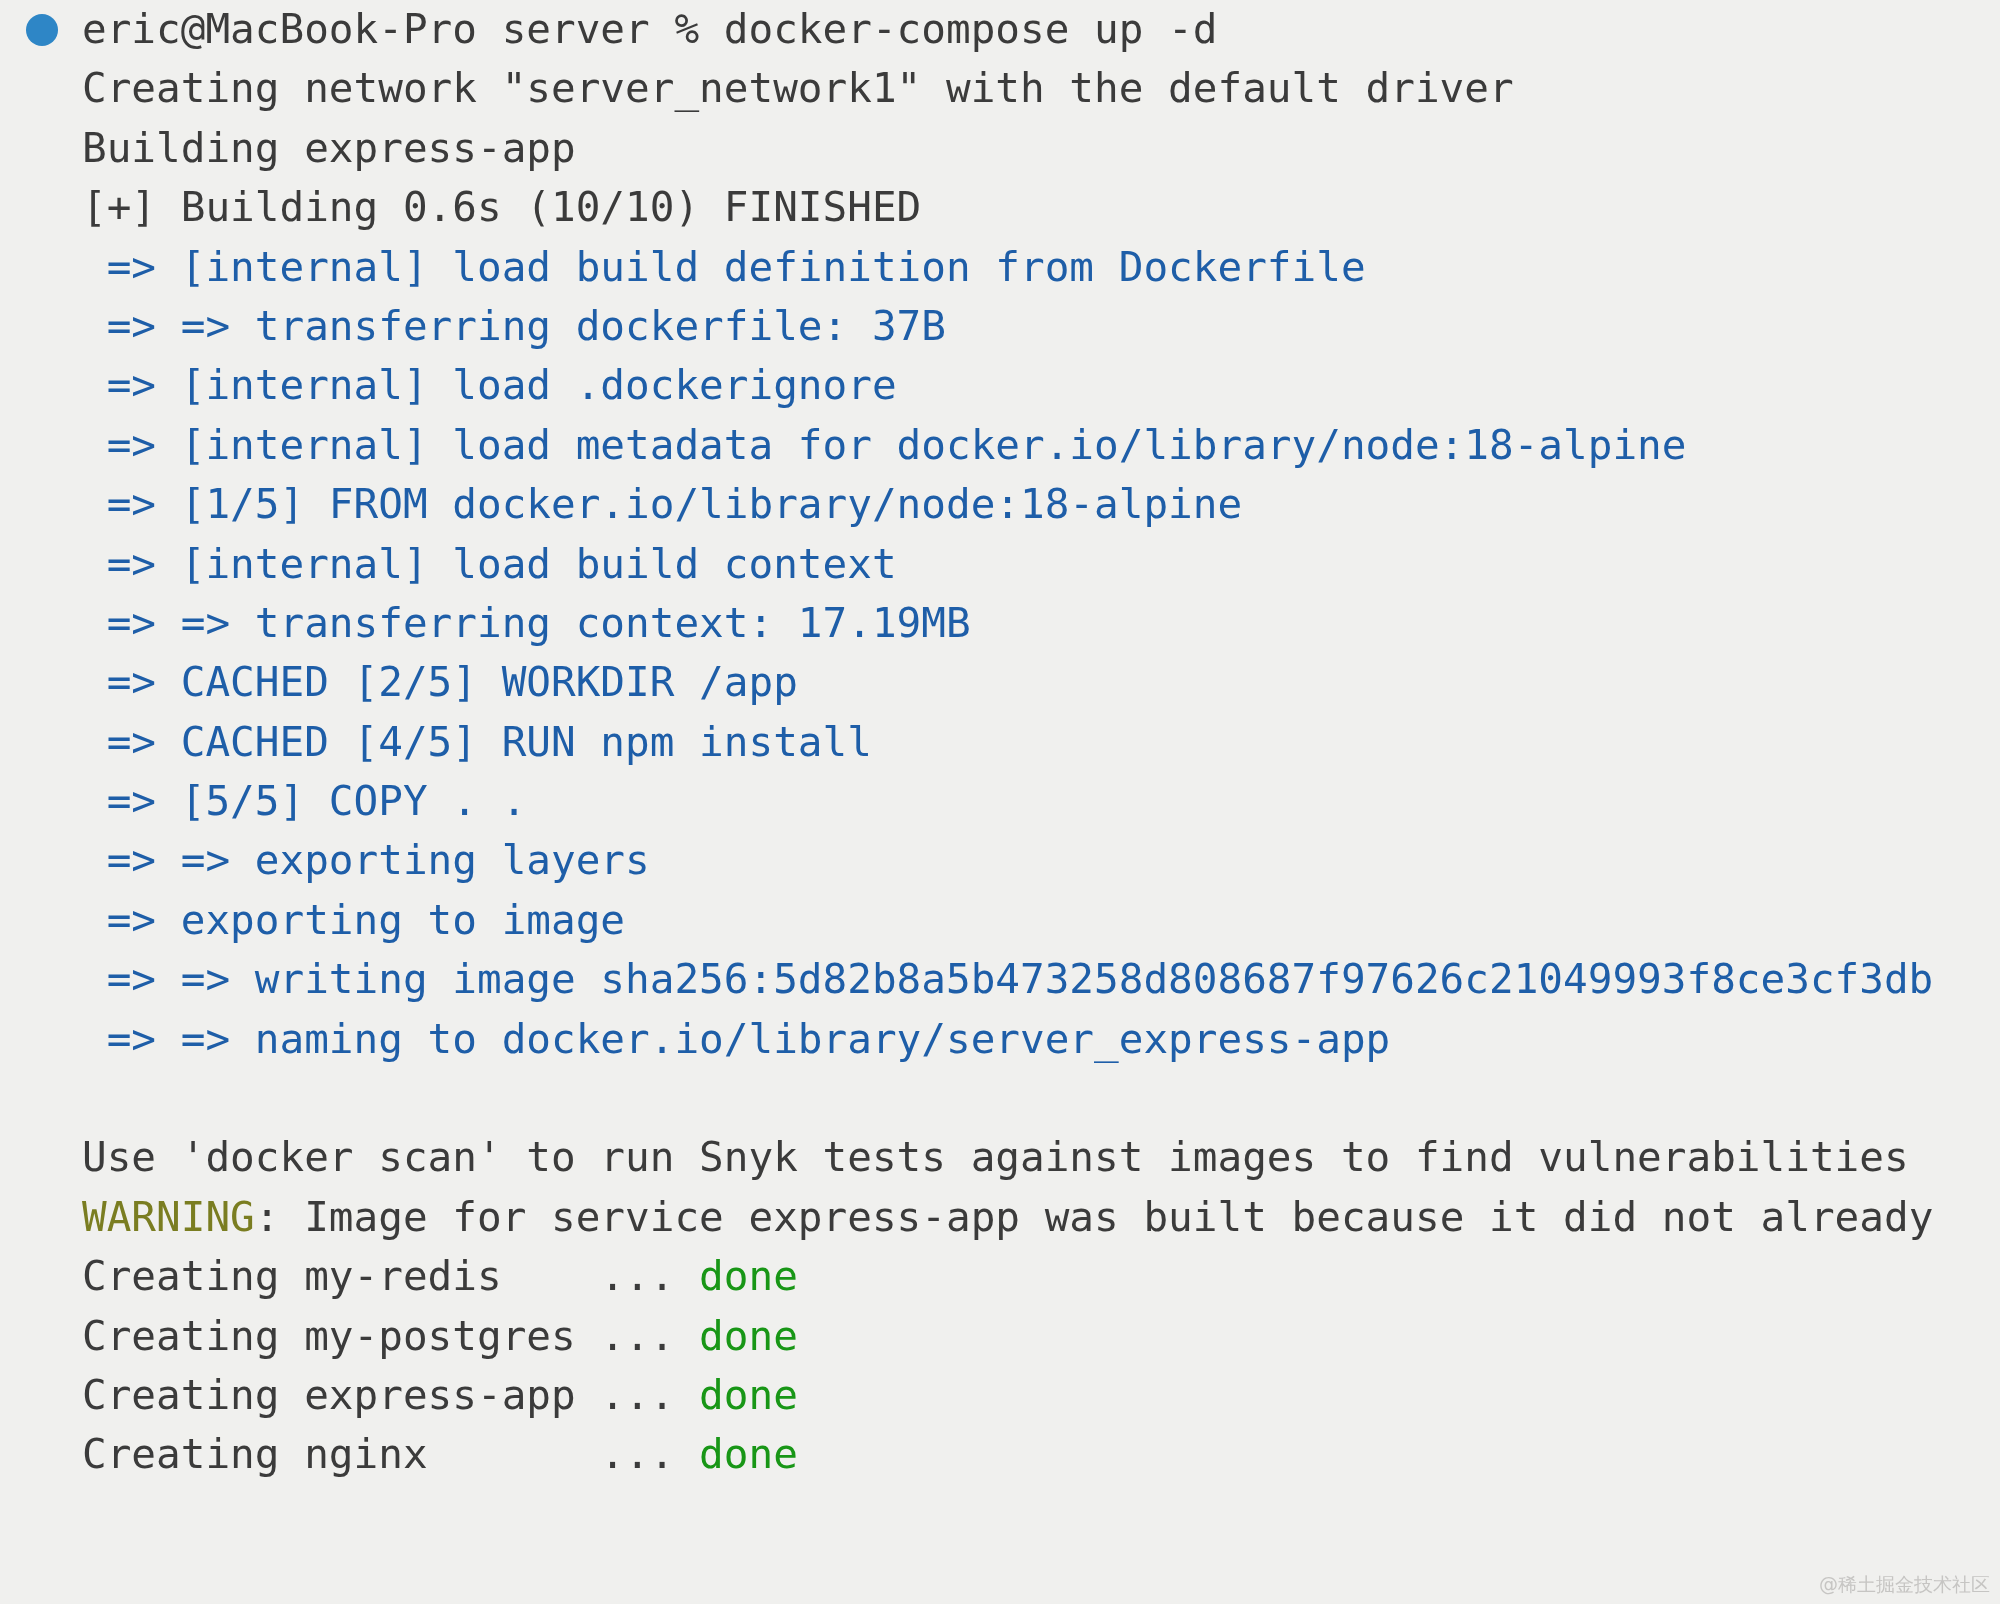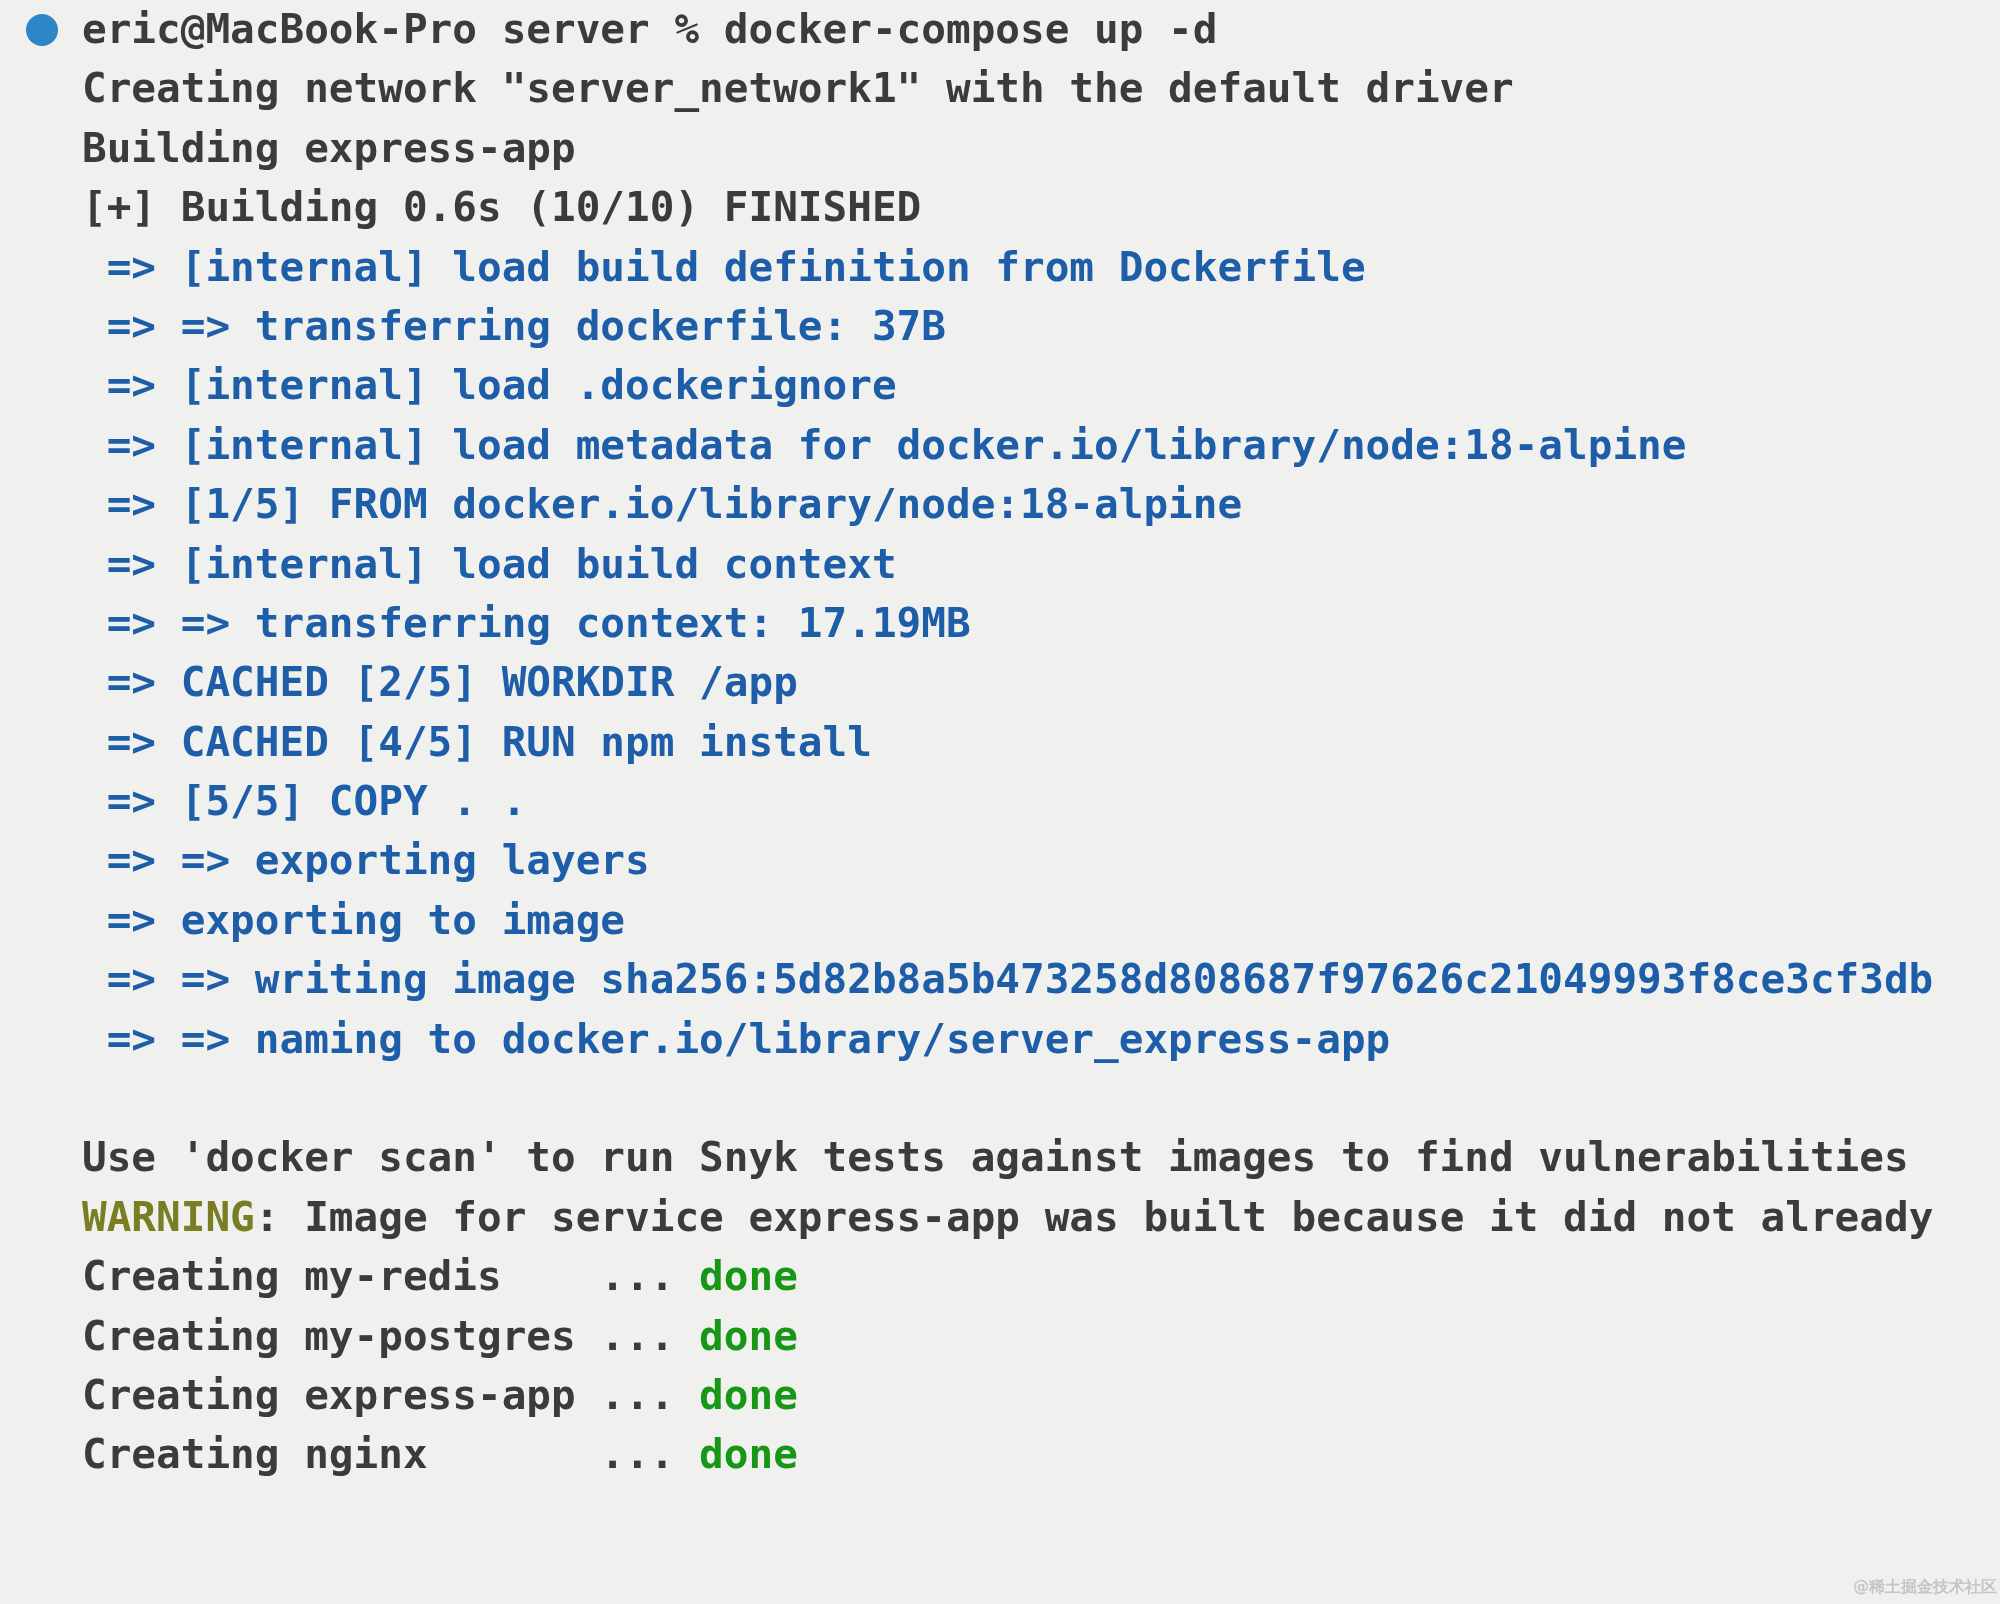--- a/index.html
+++ b/index.html
@@ -11,21 +11,20 @@
     height: 1604px;
     overflow: hidden;
     background: #f0f0ee;
     font-family: "DejaVu Sans Mono", "Liberation Mono", monospace;
   }
   .terminal {
     position: relative;
     width: 2000px;
     height: 1604px;
     overflow: hidden;
-    font-weight: bold;
   }
   .lines {
     position: absolute;
     top: 0;
     left: 0;
     right: 0;
     padding-left: 82px;
   }
   .line {
     position: relative;
@@ -43,23 +42,23 @@
     position: absolute;
     left: -56px;
     top: 14px;
     width: 32px;
     height: 32px;
     border-radius: 50%;
     background: #2e86c6;
   }
   .watermark {
     position: absolute;
-    right: 3px;
+    right: 10px;
     bottom: 6px;
-    font-size: 16px;
+    font-size: 19px;
     color: #c6c5c3;
     font-family: "DejaVu Sans", "Liberation Sans", sans-serif;
     white-space: nowrap;
   }
 </style>
 </head>
 <body>
 
 <div class="terminal">
   <div class="lines" id="lines">

